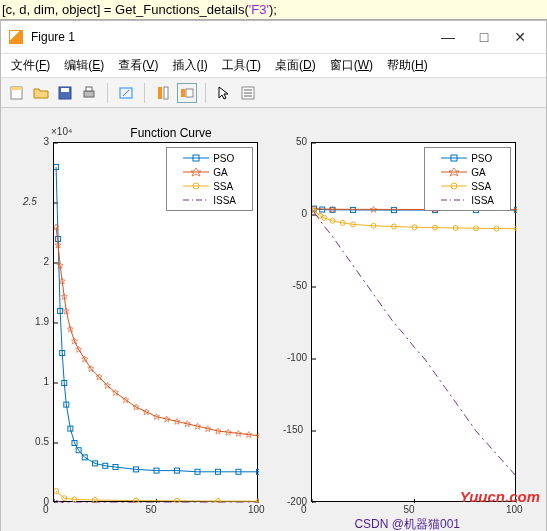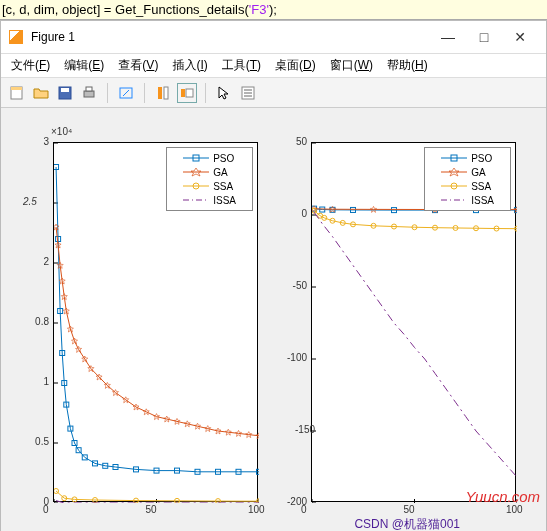--- a/index.html
+++ b/index.html
@@ -18,21 +18,21 @@
   .tb-sep{width:1px;height:20px;background:#ccc;margin:0 4px}
   .tb-btn{width:20px;height:20px;display:flex;align-items:center;justify-content:center;font-size:13px}
   .tb-btn svg{width:16px;height:16px}
   .plot-area{position:relative;width:100%;height:429px;background:#f0f0f0}
   .chart{position:absolute;background:#fff;border:1px solid #000}
   .chart-title{position:absolute;font-size:12px;color:#000;text-align:center}
   .axis-label{position:absolute;font-size:10px;color:#333}
   .legend{position:absolute;background:#fff;border:1px solid #888;font-size:10px;padding:3px 16px}
   .legend-row{display:flex;align-items:center;gap:4px;height:14px}
   .legend-swatch{width:26px;height:10px;position:relative}
-  .watermark1{position:absolute;right:6px;bottom:32px;color:#e03030;font-size:15px;font-weight:normal;font-style:italic;font-family:Arial}
+  .watermark1{position:absolute;right:6px;bottom:32px;color:#e03030;font-size:15px;font-weight:bold;font-style:italic;font-family:Arial}
   .watermark2{position:absolute;right:86px;bottom:4px;color:#4c1d95;font-size:12px}
 </style>
 </head>
 <body>
 
 <div class="code-line">
   <span class="kw">[c, d, dim, object] = Get_Functions_details(</span><span class="str">'F3'</span><span class="kw">);</span>
 </div>
 
 <div class="figwin">
@@ -110,20 +110,21 @@
           <rect x="2" y="2" width="12" height="12" fill="#fff" stroke="#888"></rect>
           <line x1="4" y1="5" x2="12" y2="5" stroke="#666"></line>
           <line x1="4" y1="8" x2="12" y2="8" stroke="#666"></line>
           <line x1="4" y1="11" x2="12" y2="11" stroke="#666"></line>
         </svg>
       </div>
   </div>
 
   <div class="plot-area">
 
+    <div class="chart-title" style="left:90px;top:18px;width:160px">Function Curve</div>
     <div class="axis-label" style="left:50px;top:18px">×10⁴</div>
     <div class="chart" style="left:52px;top:34px;width:205px;height:360px">
       <svg id="svg1" width="205" height="360">
           <line x1="0" x2="0" y1="360" y2="356" stroke="#000"></line>
           <line x1="102.5" x2="102.5" y1="360" y2="356" stroke="#000"></line>
           <line x1="205" x2="205" y1="360" y2="356" stroke="#000"></line>
           <line y1="360" y2="360" x1="0" x2="4" stroke="#000"></line>
           <line y1="300" y2="300" x1="0" x2="4" stroke="#000"></line>
           <line y1="240" y2="240" x1="0" x2="4" stroke="#000"></line>
           <line y1="180" y2="180" x1="0" x2="4" stroke="#000"></line>
@@ -218,21 +219,21 @@
                 <line x1="0" y1="5" x2="26" y2="5" stroke="#7e2f8e" stroke-dasharray="6 3 1 3"></line>
               </svg></span>
             <span>ISSA</span>
           </div>
       </div>
     </div>
     <div id="yticks1">
         <div class="axis-label" style="left: 22px; top: 388px; width: 26px; text-align: right;">0</div>
         <div class="axis-label" style="left: 22px; top: 328px; width: 26px; text-align: right;">0.5</div>
         <div class="axis-label" style="left: 22px; top: 268px; width: 26px; text-align: right;">1</div>
-        <div class="axis-label" style="left: 22px; top: 208px; width: 26px; text-align: right;">0.8</div>
+        <div class="axis-label" style="left: 22px; top: 208px; width: 26px; text-align: right;">1.9</div>
         <div class="axis-label" style="left: 22px; top: 148px; width: 26px; text-align: right;">2</div>
         <div class="axis-label" style="left: 22px; top: 88px; width: 26px; text-align: left; font-style: italic;">2.5</div>
         <div class="axis-label" style="left: 22px; top: 28px; width: 26px; text-align: right;">3</div>
       </div>
     <div id="xticks1">
         <div class="axis-label" style="left: 42px; top: 396px;">0</div>
         <div class="axis-label" style="left: 144.5px; top: 396px;">50</div>
         <div class="axis-label" style="left: 247px; top: 396px;">100</div>
       </div>
 
@@ -304,21 +305,21 @@
         <div class="legend-row">
             <span class="legend-swatch"><svg width="26" height="10">
                 <line x1="0" y1="5" x2="26" y2="5" stroke="#7e2f8e" stroke-dasharray="6 3 1 3"></line>
               </svg></span>
             <span>ISSA</span>
           </div>
       </div>
     </div>
     <div id="yticks2">
         <div class="axis-label" style="left: 280px; top: 388px; width: 26px; text-align: right;">-200</div>
-        <div class="axis-label" style="left: 288px; top: 316px; width: 26px; text-align: right;">-150</div>
+        <div class="axis-label" style="left: 276px; top: 316px; width: 26px; text-align: right;">-150</div>
         <div class="axis-label" style="left: 280px; top: 244px; width: 26px; text-align: right;">-100</div>
         <div class="axis-label" style="left: 280px; top: 172px; width: 26px; text-align: right;">-50</div>
         <div class="axis-label" style="left: 280px; top: 100px; width: 26px; text-align: right;">0</div>
         <div class="axis-label" style="left: 280px; top: 28px; width: 26px; text-align: right;">50</div>
       </div>
     <div id="xticks2">
         <div class="axis-label" style="left: 300px; top: 396px;">0</div>
         <div class="axis-label" style="left: 402.5px; top: 396px;">50</div>
         <div class="axis-label" style="left: 505px; top: 396px;">100</div>
       </div>

